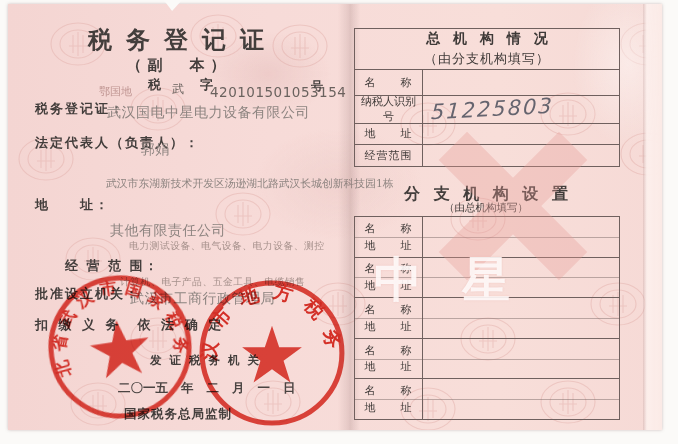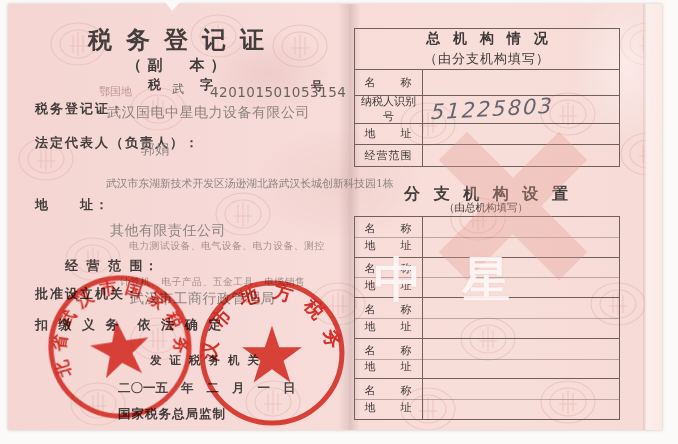--- a/index.html
+++ b/index.html
@@ -131,21 +131,21 @@
       <span class="dateline">
         <span>二〇一五</span>
         <span>年</span>
         <span>二</span>
         <span>月</span>
         <span>一</span>
         <span>日</span>
       </span>
     </div>
 
-    <div class="t" style="left:110px;top:402px;width:120px;font-size:12.5px;font-weight:600;letter-spacing:1px;">国家税务总局监制</div>
+    <div class="t" style="left:110px;top:402px;width:120px;text-align:center;font-size:12.5px;font-weight:600;letter-spacing:1px;">国家税务总局监制</div>
 
     <div class="tbl" style="left:346px;top:24px;width:264px;height:137px;">
       <div class="hd" style="height:42px;">
         <div class="h1">总 机 构 情 况</div>
         <div class="h2">（由分支机构填写）</div>
       </div>
       <div class="row" style="height:25px;">
         <div class="lc">名　　称</div>
         <div class="vc"></div>
       </div>

